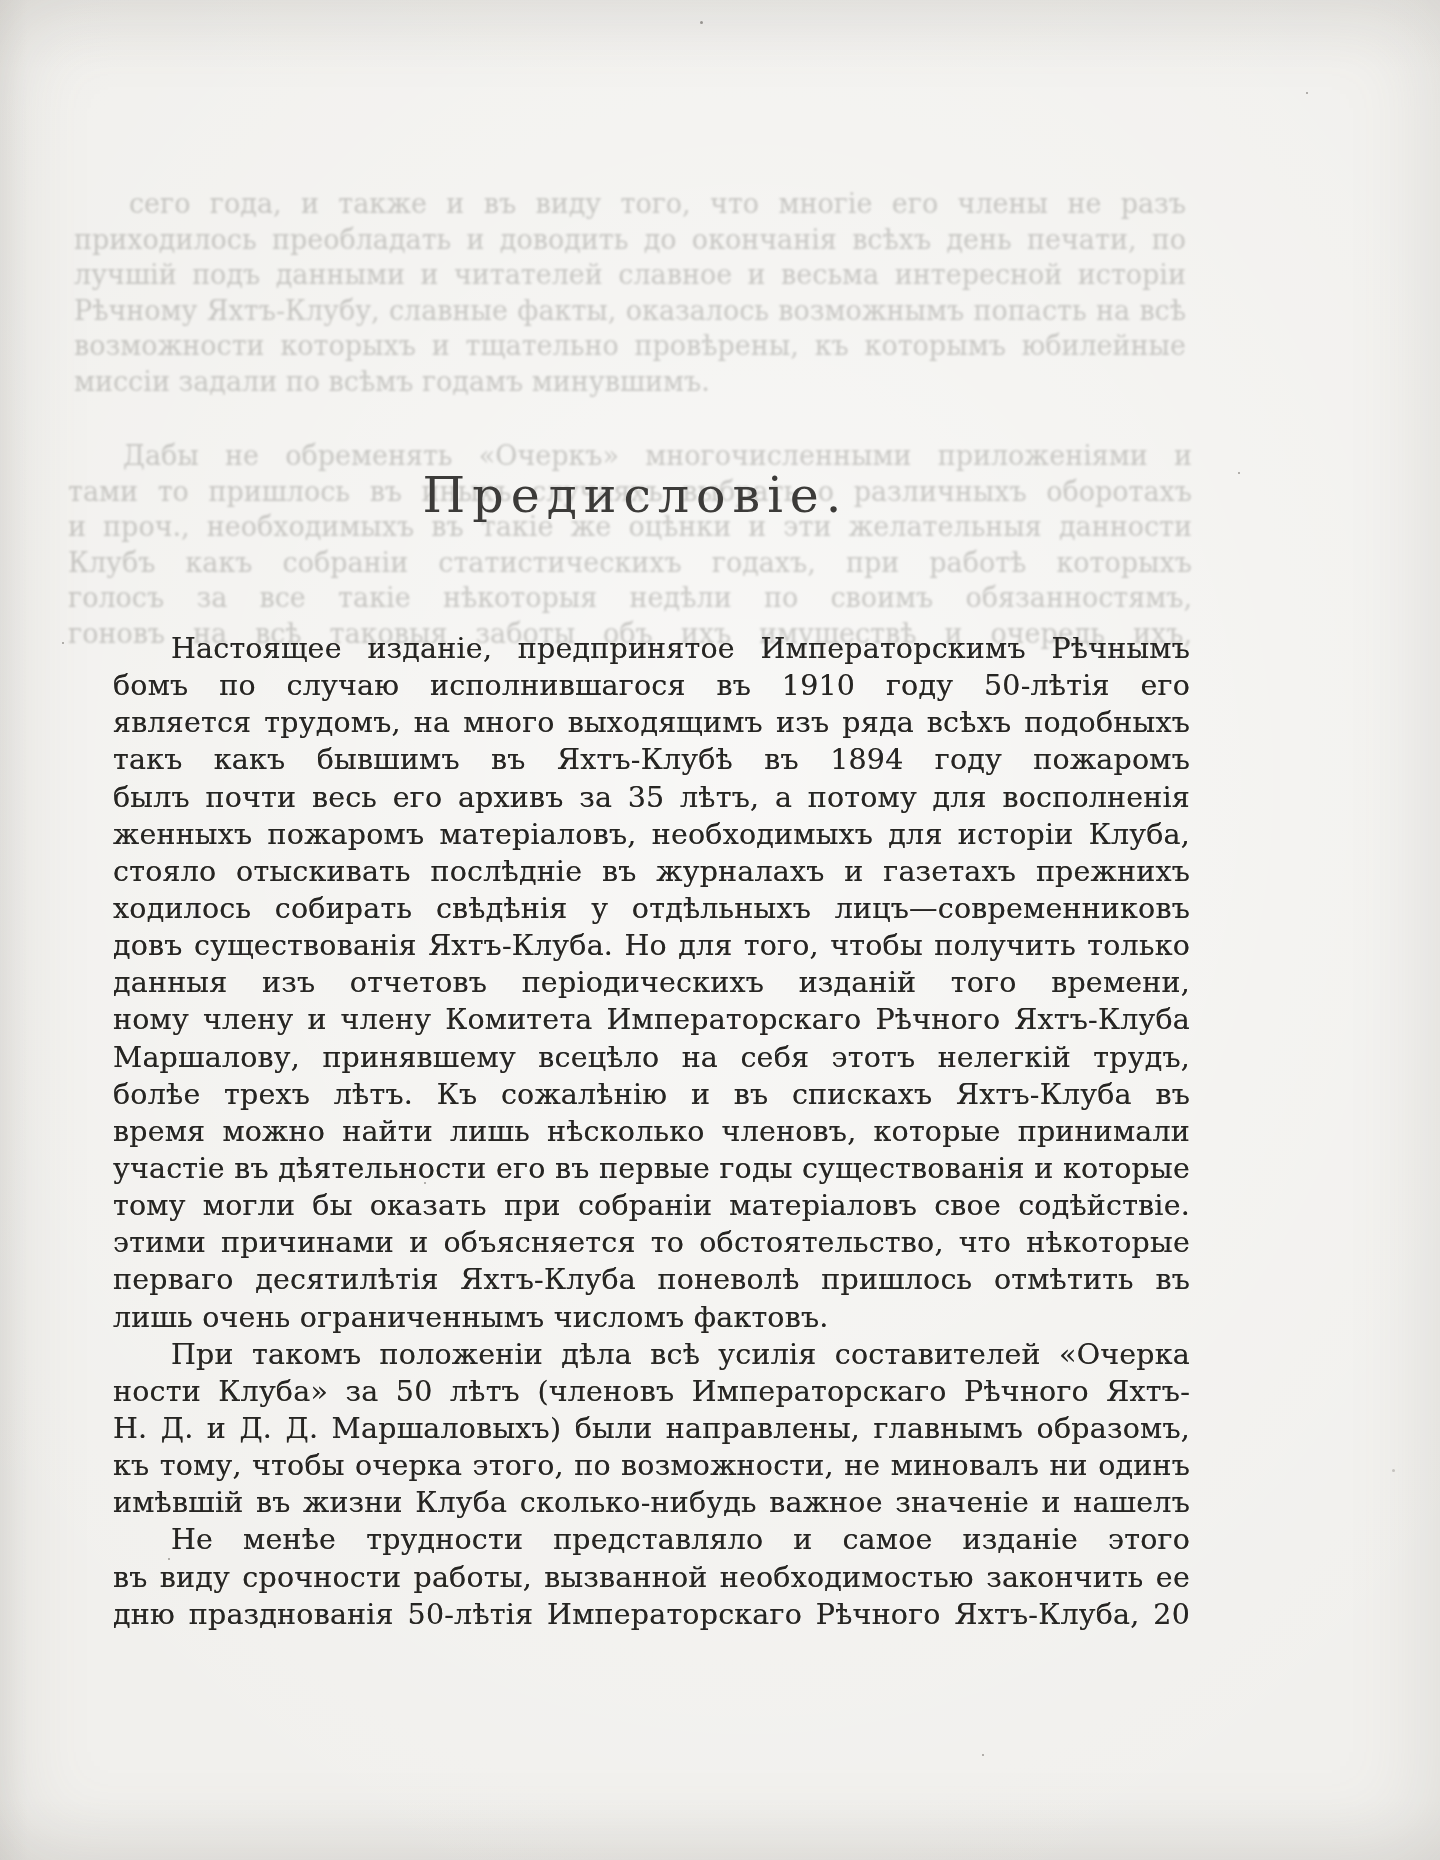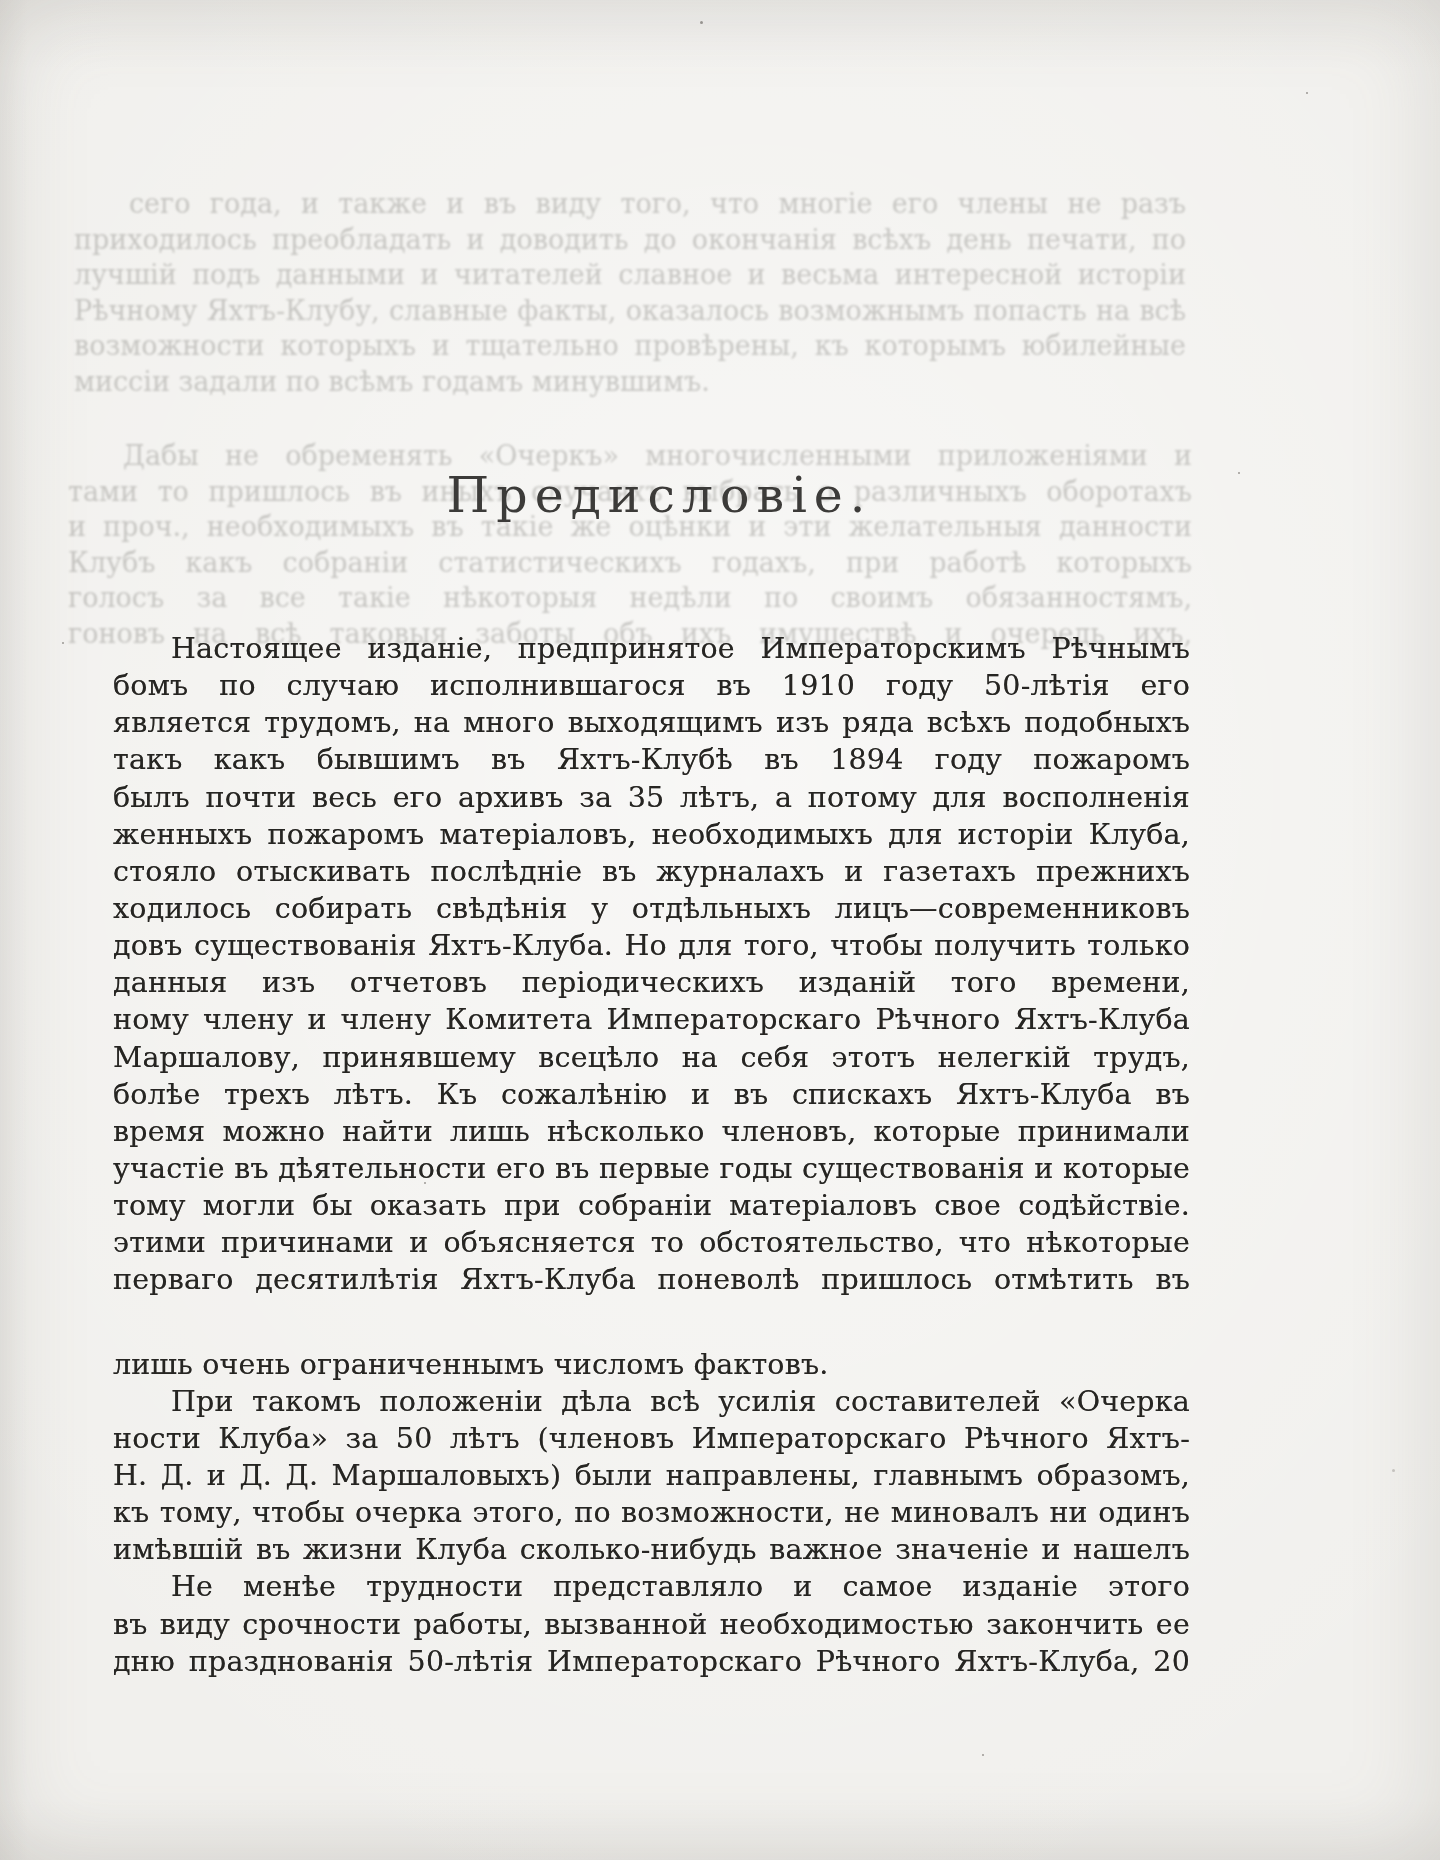--- a/index.html
+++ b/index.html
@@ -28,40 +28,40 @@
     color: #84837e; opacity: 0.40;
     filter: blur(1.05px);
     text-align: justify; text-align-last: justify;
     white-space: normal; overflow: hidden;
   }
   .ghost-block .gline.end { text-align-last: left; }
   .ghost-block .gline.indent { text-indent: 55px; }
   
   #title {
     position: absolute; z-index: 2;
-    left: 121px; top: 466px; width: 1077px;
+    left: 97px; top: 466px; width: 1077px;
     text-align: center;
     font-size: 49px; line-height: 60px;
     letter-spacing: 7px;
     color: #3c3b39;
   }
   
   #body-text {
     position: absolute; z-index: 2;
     left: 113px; top: 630px; width: 1077px;
   }
   #body-text .line {
     font-size: 28.5px; line-height: 37.15px; height: 37.15px;
     color: #262522;
     letter-spacing: 0.2px;
     text-align: justify; text-align-last: justify;
     overflow: hidden;
     text-shadow: 0 0 0.4px rgba(30,28,25,0.55);
   }
-  #body-text .line.end { text-align-last: left; margin-top: 47px; }
+  #body-text .line.end { text-align-last: left; }
   #body-text .line.indent { text-indent: 58px; }
   
   .speck { position: absolute; border-radius: 50%; background: rgba(70,66,60,0.5); z-index: 1; }
 </style>
 </head>
 <body>
 
 <div class="vignette"></div>
 
 <div id="ghost-top" class="ghost-block">

